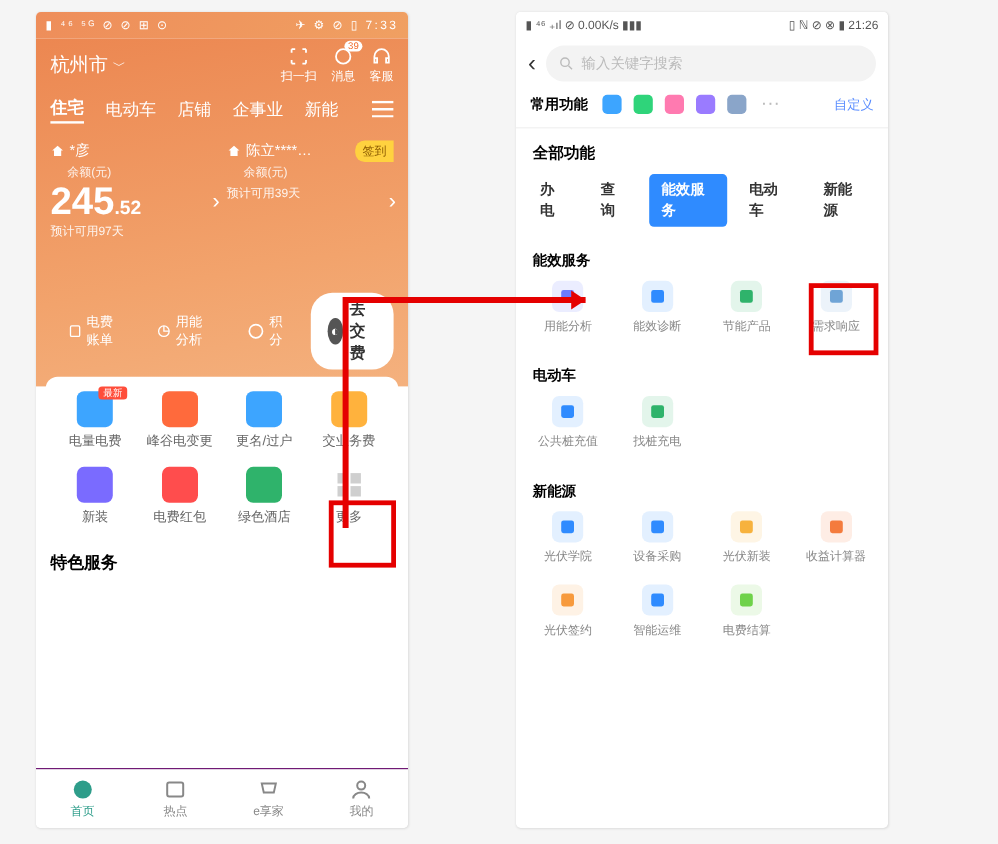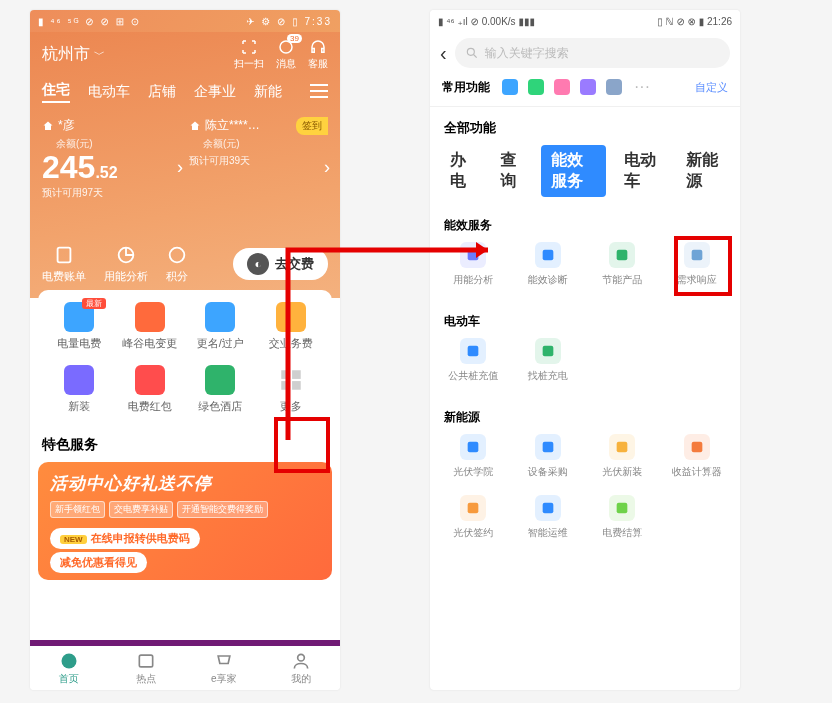--- a/index.html
+++ b/index.html
@@ -24,59 +24,59 @@
   .acct { flex:1; position:relative; }
   .acct .nm { font-size:12px; display:flex; align-items:center; gap:4px; }
   .acct .bal-label { font-size:10px; opacity:.85; margin:3px 0 0 14px; }
   .acct .bal { font-size:32px; font-weight:600; line-height:1; margin-left:0; display:flex; align-items:baseline; }
   .acct .bal .dec { font-size:16px; font-weight:600; }
   .acct .est { font-size:10px; opacity:.9; margin-top:3px; }
   .acct .chevr { position:absolute; right:-2px; top:40px; font-size:18px; }
   .signin { position:absolute; right:0; top:0; background:#ffd23f; color:#8a5a00; font-size:10px; padding:2px 6px; border-radius:8px 0 0 8px; }
   .sofa { height:40px; }
   .quick { display:flex; gap:18px; align-items:center; margin-top:4px; font-size:11px; color:#fff; }
-  .quick .q { display:flex; flex-direction:column; align-items:center; gap:3px; }
+  .quick .q { display:flex; flex-direction:row; align-items:center; gap:3px;margin-left:14px; }
   .quick svg { width:22px; height:22px; }
   .pay-btn { margin-left:auto; background:#fff; color:#333; border-radius:18px; padding:5px 14px; display:flex; align-items:center; gap:6px; font-size:13px; font-weight:600; }
   .pay-btn .bot { width:22px; height:22px; background:#555; border-radius:50%; display:flex; align-items:center; justify-content:center; color:#fff; font-size:12px; }
 
   .grid-card { background:#fff; margin:-8px 8px 0; border-radius:10px; padding:12px 6px 10px; position:relative; }
   .grid { display:grid; grid-template-columns:repeat(4,1fr); row-gap:14px; }
   .gitem { display:flex; flex-direction:column; align-items:center; gap:4px; font-size:11px; color:#666; }
   .gitem .gicon { width:30px; height:30px; border-radius:6px; display:flex; align-items:center; justify-content:center; font-size:16px; color:#fff; }
   .badge-new { position:absolute; background:#ff4d3a; color:#fff; font-size:8px; padding:0 4px; border-radius:3px; top:8px; left:44px; }
 
   .section-title { font-size:14px; font-weight:600; padding:12px 12px 8px; }
   .promo { margin:0 8px; height:118px; border-radius:10px; background:linear-gradient(135deg,#ff8c3e,#ff6a3c); color:#fff; padding:10px 12px; position:relative; overflow:hidden; }
   .promo h3 { font-size:17px; font-weight:700; font-style:italic; letter-spacing:1px; }
   .promo .chips { display:flex; gap:4px; margin-top:6px; }
   .promo .chip { font-size:9px; background:rgba(255,255,255,.3); border:1px solid rgba(255,255,255,.6); border-radius:3px; padding:1px 4px; }
   .promo .bubble { background:#fff; color:#ff6a2a; font-size:11px; border-radius:12px; padding:3px 10px; display:inline-block; margin-top:6px; font-weight:600; }
   .promo .bubble .new { background:#ffcf3d; color:#a85b00; font-size:8px; padding:0 4px; border-radius:3px; margin-right:4px; }
 
-  .bottom-nav { position:absolute; bottom:0; left:0; right:0; height:50px; background:#fff; display:flex; border-top:6px solid #701a75;align-items:center; }
+  .bottom-nav { position:absolute; bottom:0; left:0; right:0; height:50px; background:#fff; display:flex; border-top:1px solid #701a75;align-items:center; }
   .bottom-nav .bn { flex:1; display:flex; flex-direction:column; align-items:center; justify-content:center; font-size:10px; color:#888; gap:1px; }
   .bottom-nav .bn.active { color:#2e9d8a; }
   .bottom-nav svg { width:20px; height:20px; }
 
   .hl-more { position:absolute; border:4px solid #e50000; width:56px; height:56px; left:244px; top:407px; pointer-events:none; }
 
   
   .right .status-bar2 { height:22px; display:flex; justify-content:space-between; align-items:center; padding:0 8px; font-size:10px; color:#555; background:#fff; }
   .search-row { display:flex; align-items:center; gap:8px; padding:6px 10px; }
   .back { font-size:20px; color:#333; }
   .search { flex:1; background:#f3f3f3; border-radius:16px; height:30px; display:flex; align-items:center; gap:6px; padding:0 10px; color:#bbb; font-size:12px; }
   .fav-row { display:flex; align-items:center; gap:12px; padding:4px 12px 10px; border-bottom:1px solid #f0f0f0; }
   .fav-row .lbl { font-size:12px; font-weight:600; }
   .fav-row .dots { display:flex; gap:10px; }
   .fav-row .dot { width:16px; height:16px; border-radius:4px; }
   .fav-row .cust { margin-left:auto; font-size:11px; color:#5a8dff; }
 
   .sec-head { font-size:13px; font-weight:700; padding:12px 14px 8px; }
-  .cat-tabs { display:flex; gap:8px; padding:0 10px 10px; font-size:16px; align-items:center; }
+  .cat-tabs { display:flex; gap:8px; padding:0 10px 10px; font-size:12px; align-items:center; }
   .cat-tabs .ct { padding:5px 10px; border-radius:4px; color:#333; font-weight:600; }
   .cat-tabs .ct.on { background:#2f8bff; color:#fff; }
 
   .rsec { padding:6px 0 4px; }
   .rsec .rtitle { font-size:12px; font-weight:600; padding:4px 14px 8px; }
   .rgrid { display:grid; grid-template-columns:repeat(4,1fr); row-gap:16px; padding:0 6px 12px; }
   .ritem { display:flex; flex-direction:column; align-items:center; gap:5px; font-size:10px; color:#888; }
   .ritem .ricon { width:26px; height:26px; border-radius:6px; display:flex; align-items:center; justify-content:center; }
 
   .hl-demand { position:absolute; border:4px solid #e50000; width:58px; height:60px; right:8px; top:226px; pointer-events:none; }
@@ -230,32 +230,20 @@
                 <rect x="3" y="13" width="8" height="8" fill="#cfcfcf"></rect>
                 <rect x="13" y="13" width="8" height="8" fill="#cfcfcf"></rect>
               </svg>
             </div>
             <span>更多</span>
           </div>
         </div>
     </div>
 
     <div class="section-title">特色服务</div>
-    <div class="promo">
-      <h3>活动中心好礼送不停</h3>
-      <div class="chips">
-        <span class="chip">新手领红包</span>
-        <span class="chip">交电费享补贴</span>
-        <span class="chip">开通智能交费得奖励</span>
-      </div>
-      <div style="margin-top:4px">
-        <span class="bubble"><span class="new">NEW</span><span>在线申报转供电费码</span></span><br>
-        <span class="bubble" style="margin-top:3px"><span>减免优惠看得见</span></span>
-      </div>
-    </div>
 
     <div class="bottom-nav">
       <div class="bn active">
           <svg viewBox="0 0 24 24" fill="#2e9d8a">
             <circle cx="12" cy="12" r="9"></circle>
           </svg>
           <span>首页</span>
         </div>
       <div class="bn">
           <svg viewBox="0 0 24 24" fill="none" stroke="#888" stroke-width="2">

